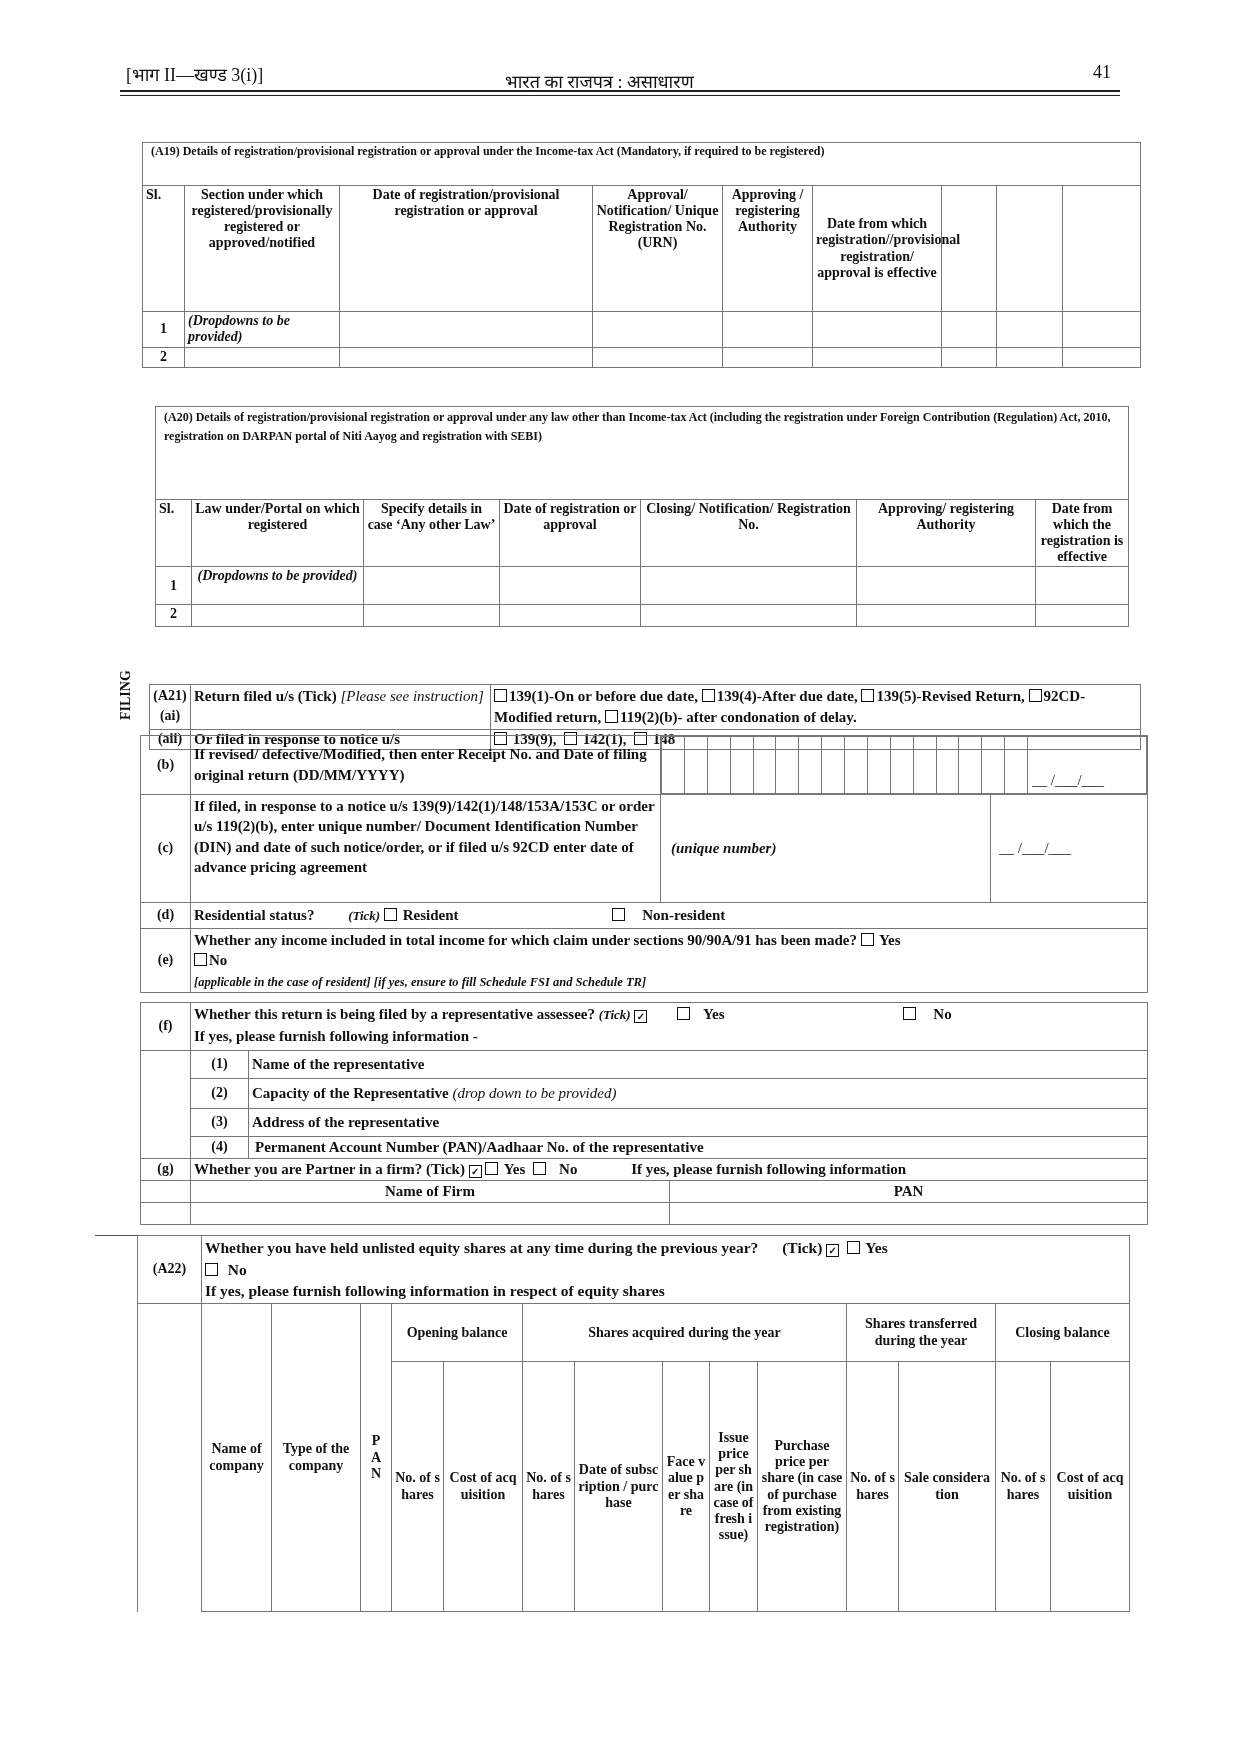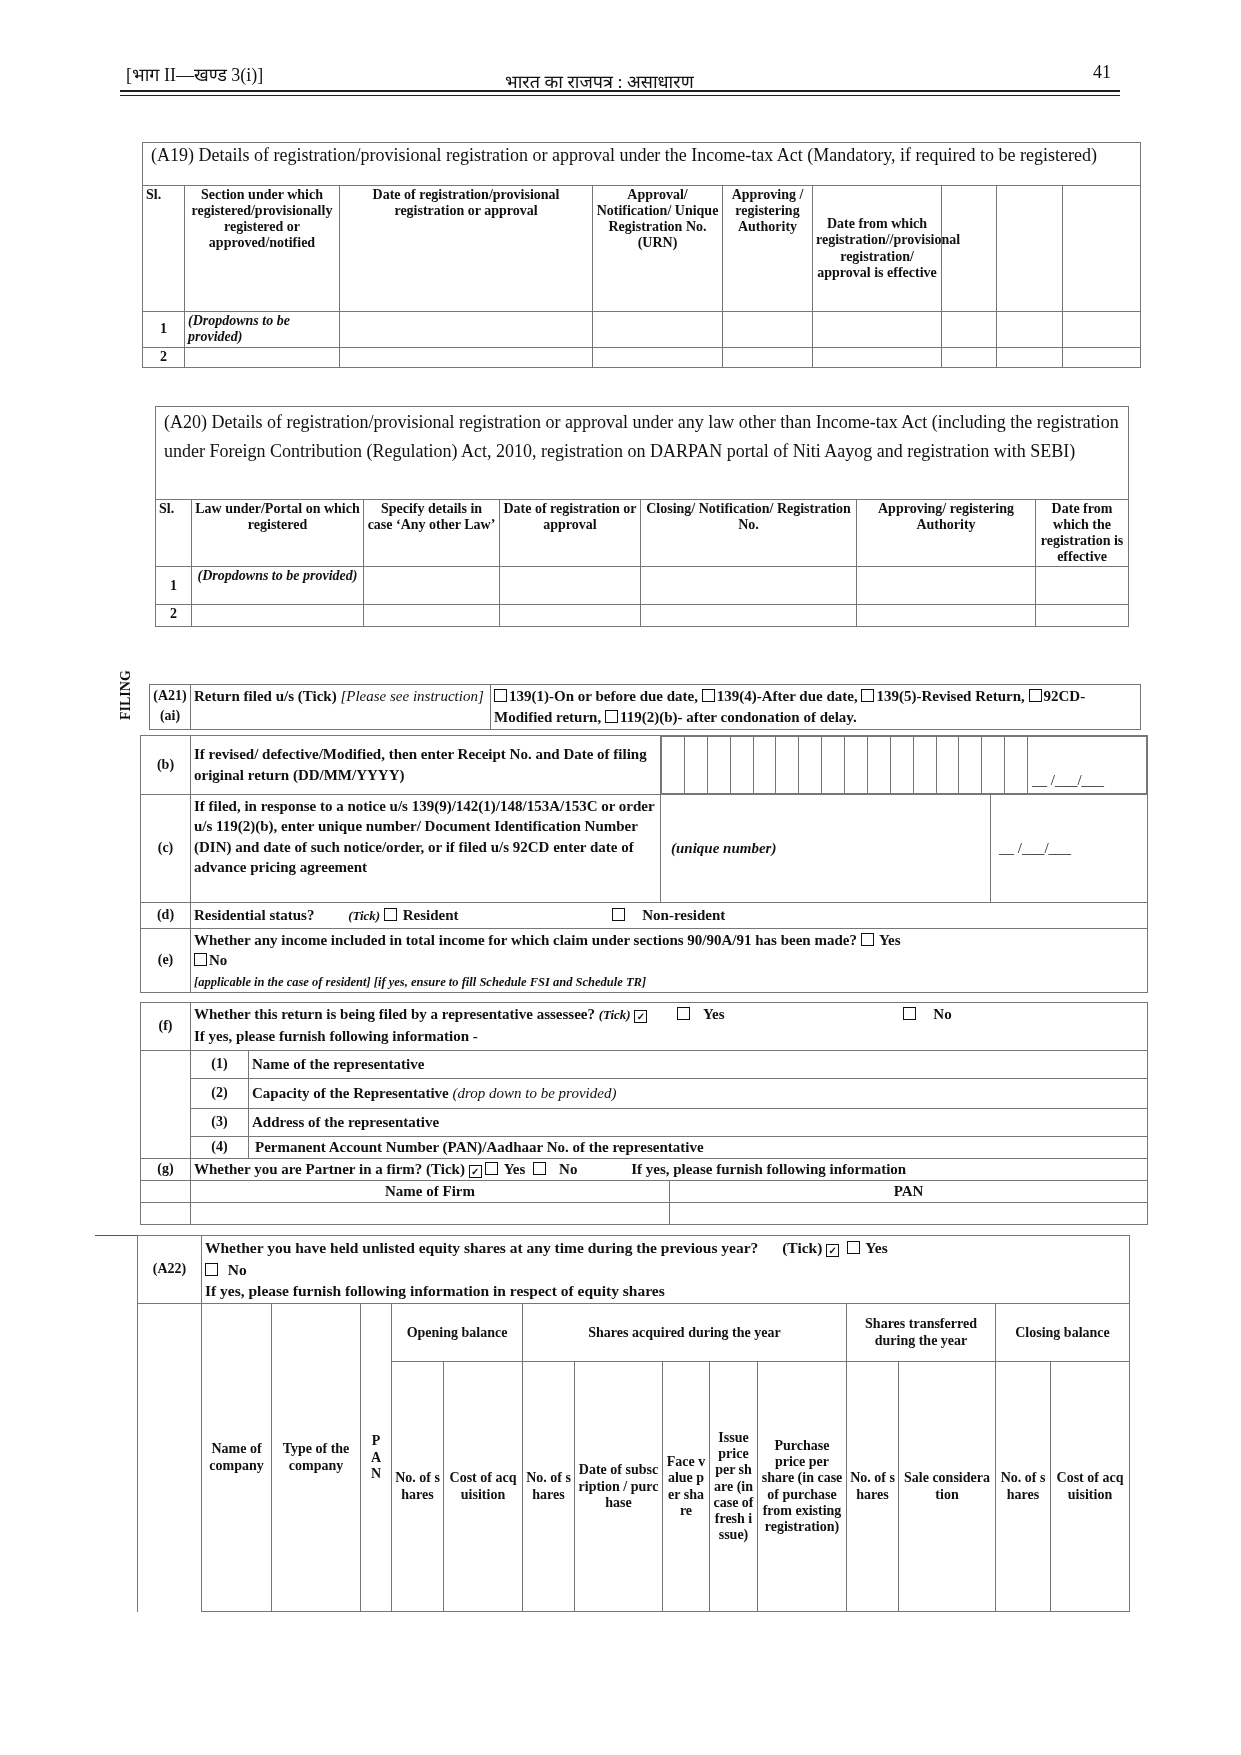--- a/index.html
+++ b/index.html
@@ -9,21 +9,21 @@
   .hdr { font-size:18px; }
   .rule1 { position:absolute; left:120px; width:1000px; border-top:2px solid #222; }
   .rule2 { position:absolute; left:120px; width:1000px; border-top:1px solid #222; }
   table { border-collapse:collapse; position:absolute; table-layout:fixed; }
   td, th { border:1px solid #777; padding:1px 3px; font-size:14px; vertical-align:top; line-height:1.15; }
   th { font-weight:bold; text-align:center; }
   .b { font-weight:bold; }
   .i { font-style:italic; }
   .c { text-align:center; }
   .mid { vertical-align:middle; }
-  .cap { font-weight:normal; font-size:18px; text-align:left; line-height:1.3;padding-left:8px; }
+  .cap { font-weight:bold; font-size:12px; text-align:left; line-height:1.3;padding-left:8px; }
   .box { display:inline-block; width:11px; height:11px; border:1.6px solid #111; vertical-align:-1px; margin-right:2px; }
   .chk { display:inline-block; width:11px; height:11px; border:1px solid #111; vertical-align:-1px; position:relative; font-size:10px; line-height:11px; text-align:center; }
   .vert { position:absolute; writing-mode:vertical-rl; transform:rotate(180deg); font-weight:bold; font-size:14px; }
   .bx td { padding:0; }
 </style>
 </head>
 <body>
 
 <div class="abs hdr" style="left:126px;top:62px;">[भाग II—खण्ड 3(i)]</div>
 <div class="abs hdr" style="left:505px;top:69px;">भारत का राजपत्र : असाधारण</div>
@@ -138,20 +138,29 @@
   <tbody>
       <tr style="height:44px;">
     <td class="b c" style="line-height:1.4;"><span>(A21)</span><br><span>(ai)</span></td>
     <td style="line-height:1.4;font-size:15px;margin-top:40px;"><span class="b">Return filed u/s (Tick)</span> <span class="i">[Please see instruction]</span></td>
     <td class="b" style="line-height:1.4;font-size:15px;">
       <span><span class="box"></span><span>139(1)-On or before due date,</span></span>
       <span><span class="box"></span><span>139(4)-After due date,</span></span>
       <span><span class="box"></span><span>139(5)-Revised Return,</span></span>
       <span><span class="box"></span><span>92CD-Modified return,</span></span>
       <span><span class="box"></span><span>119(2)(b)- after condonation of delay.</span></span>
+    </td>
+  </tr>
+  <tr style="height:20px;">
+    <td class="b c">(aii)</td>
+    <td class="b" style="font-size:15px;">Or filed in response to notice u/s</td>
+    <td class="b" style="font-size:15px;">
+      <span><span class="box"></span> <span>139(9),</span></span>&nbsp;
+      <span><span class="box"></span> <span>142(1),</span></span>&nbsp;
+      <span><span class="box"></span> <span>148</span></span>
     </td>
   </tr>
 </tbody>
   </table>
 
 <table style="left:140px;top:735px;width:1007px;">
   <colgroup>
       <col style="width:50px">
       <col style="width:470px">
       <col style="width:330px">

